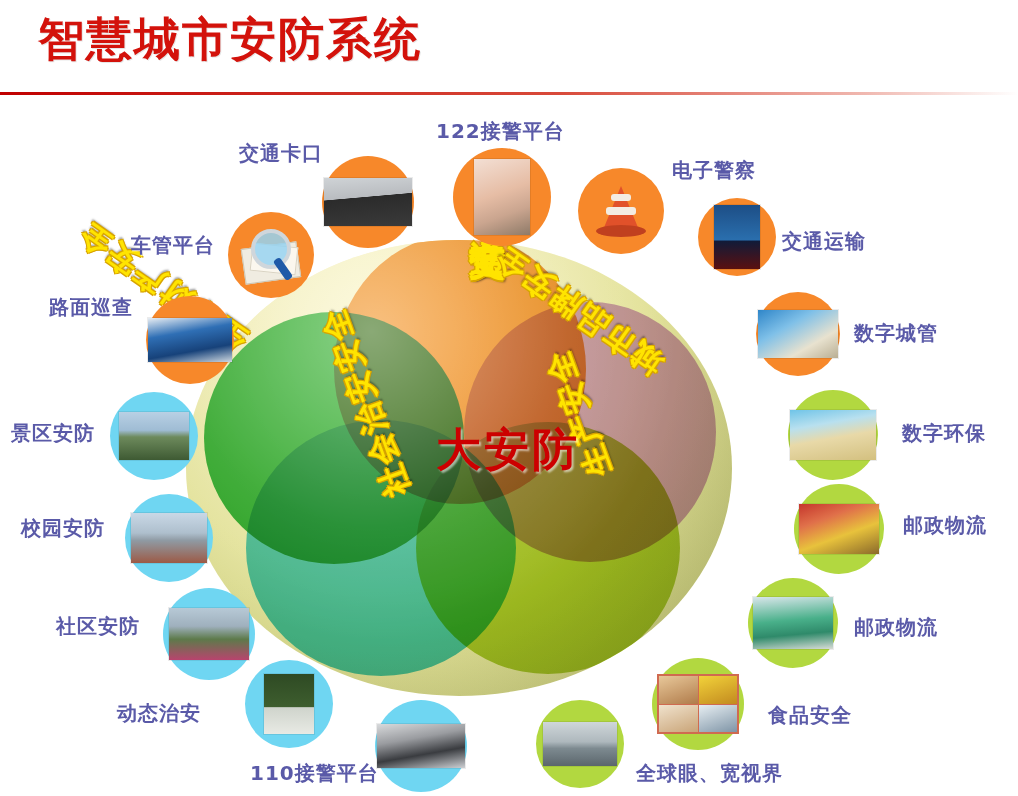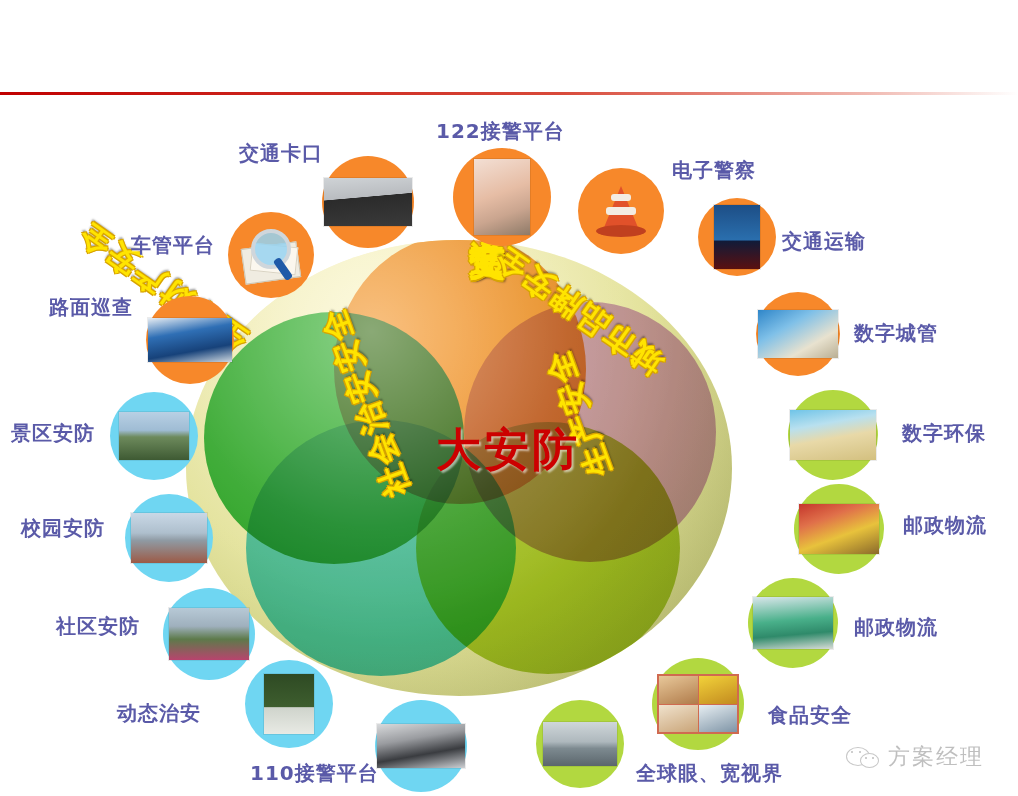--- a/index.html
+++ b/index.html
@@ -137,20 +137,21 @@
   .wm-icon{position:relative;width:34px;height:24px;}
   .wm-icon .big{position:absolute;left:0;top:2px;width:22px;height:17px;border:1.4px solid #9a9a9a;border-radius:50%;}
   .wm-icon .small{position:absolute;left:14px;top:8px;width:17px;height:13px;border:1.4px solid #9a9a9a;border-radius:50%;background:#fff;}
   .wm-icon .d{position:absolute;width:2.4px;height:2.4px;background:#8a8a8a;border-radius:50%;}
 </style>
 </head>
 <body>
 
 <div id="stage">
 
+  <div class="title">智慧城市安防系统</div>
   <div class="title-rule"></div>
 
   <div class="sphere">
     <div class="petal p-green"></div>
     <div class="petal p-orange"></div>
     <div class="petal p-purple"></div>
     <div class="petal p-lime"></div>
     <div class="petal p-cyan"></div>
     <div class="sphere-shade"></div>
   </div>
@@ -288,25 +289,14 @@
     <div class="node-label" style="left:768px;top:702px;">食品安全</div>
   </div>
 
   <div class="node">
     <div class="bubble lime" style="left:536px;top:700px;width:88px;height:88px;">
       <div class="thumb ph-camera" style="width:74px;height:44px;"></div>
     </div>
     <div class="node-label" style="left:636px;top:760px;">全球眼、宽视界</div>
   </div>
 
-  <div class="watermark">
-    <div class="wm-icon">
-      <span class="big"></span>
-        <span class="small"></span>
-      <span class="d" style="left:5px;top:6px;"></span>
-      <span class="d" style="left:13px;top:6px;"></span>
-      <span class="d" style="left:19px;top:12px;"></span>
-      <span class="d" style="left:26px;top:12px;"></span>
-    </div>
-    <div class="wm-text">方案经理</div>
-  </div>
 
 </div>
 
 </body></html>

